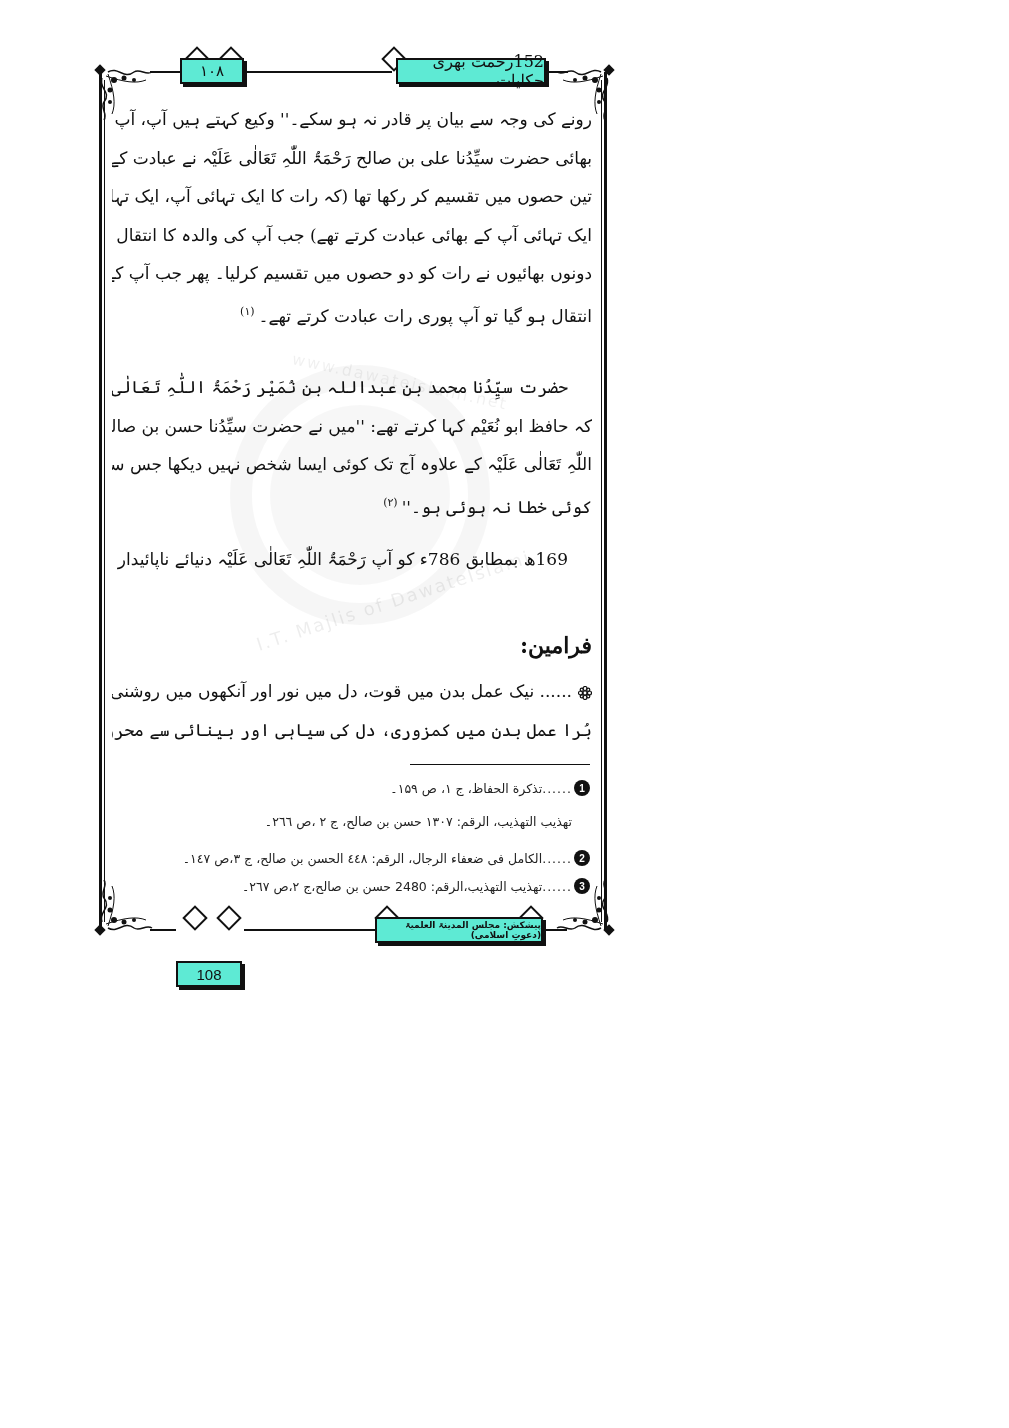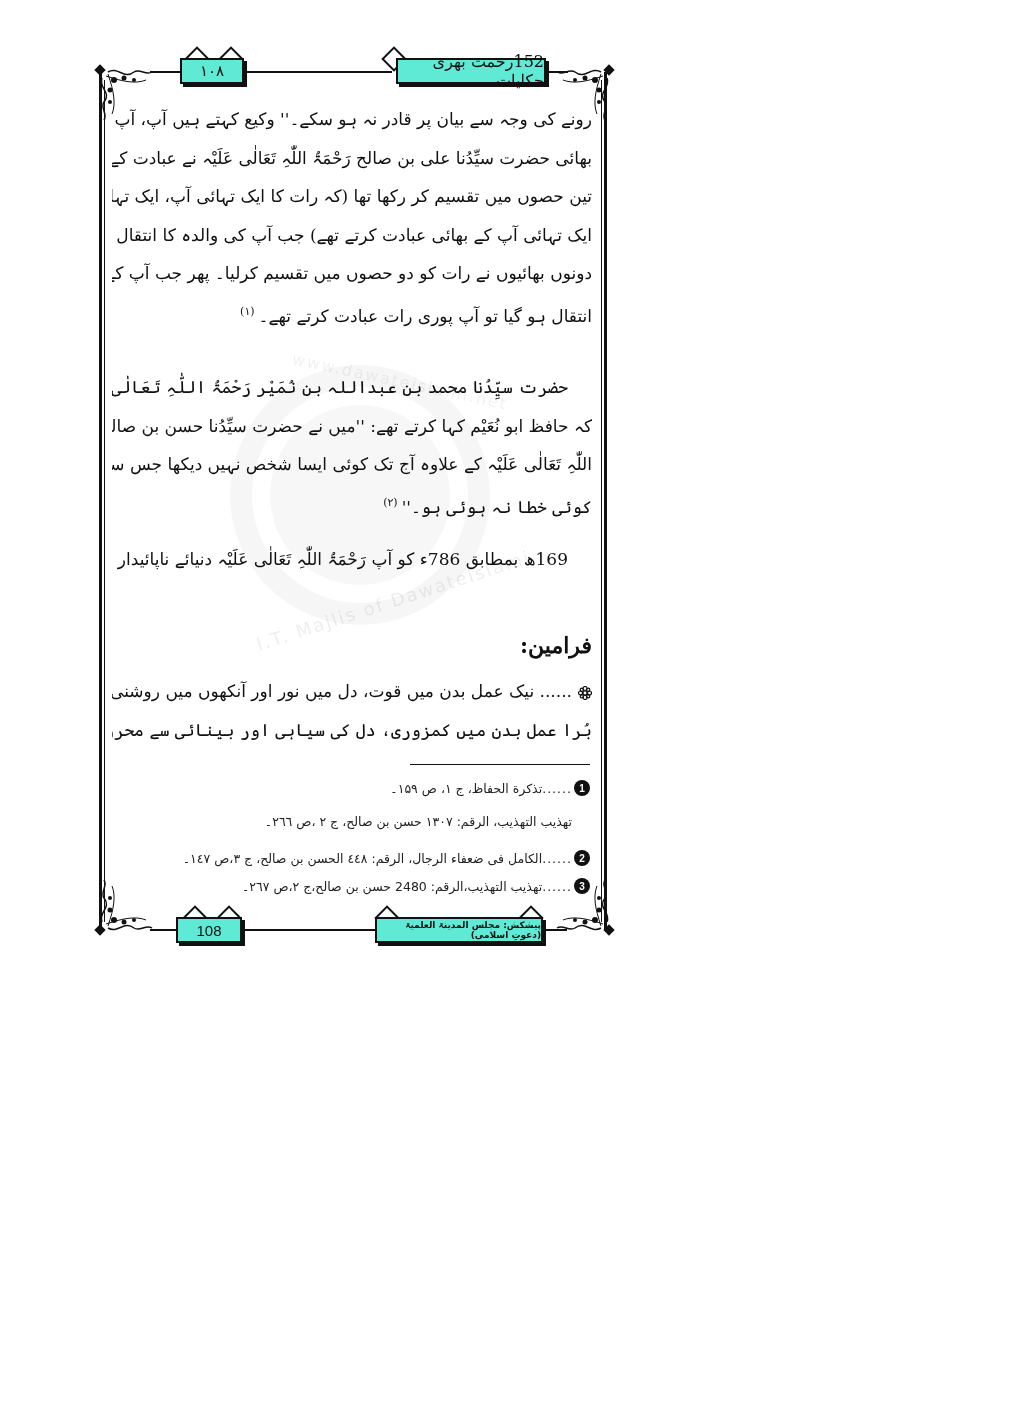--- a/index.html
+++ b/index.html
@@ -15,21 +15,21 @@
   .hline { position:absolute; height:2px; background:#111; }
 
   .corner { position:absolute; width:62px; height:62px; }
 
   
   .tab-box { position:absolute; background:#5eead4; border:2px solid #111; box-shadow:3px 3px 0 #111; display:flex; align-items:center; justify-content:center; box-sizing:border-box; }
   .diamond-deco { position:absolute; width:14px; height:14px; border:2px solid #111; transform:rotate(45deg); background:#fff; }
 
   .hdr-page-ar { left:180px; top:58px; width:64px; height:26px; font-size:15px; }
   .hdr-title { left:396px; top:58px; width:150px; height:26px; font-size:16px; direction:rtl; font-family:"DejaVu Serif", serif; }
-  .ftr-page { left:176px; top:917px; width:66px; height:26px; font-size:15px; font-family:"Liberation Sans", sans-serif; }
+  .ftr-page { left:176px; top:961px; width:66px; height:26px; font-size:15px; font-family:"Liberation Sans", sans-serif; }
   .ftr-pub { left:375px; top:917px; width:168px; height:26px; font-size:9px; font-weight:bold; direction:rtl; }
 
   
   .watermark { position:absolute; left:230px; top:365px; width:260px; height:260px; border-radius:50%; border:22px solid rgba(0,0,0,0.035); box-sizing:border-box; }
   .watermark-inner { position:absolute; left:270px; top:405px; width:180px; height:180px; border-radius:50%; background:rgba(0,0,0,0.03); }
   .watermark-text { position:absolute; left:250px; top:590px; font-size:18px; letter-spacing:2px; color:rgba(0,0,0,0.07); transform:rotate(-18deg); font-family:"DejaVu Sans", sans-serif; }
   .watermark-text2 { position:absolute; left:290px; top:372px; font-size:16px; letter-spacing:2px; color:rgba(0,0,0,0.06); transform:rotate(12deg); font-family:"DejaVu Sans", sans-serif; }
 
   
   .body { position:absolute; left:112px; width:480px; direction:rtl; text-align:justify; font-family:"DejaVu Serif", serif; font-size:17px; line-height:38.5px; color:#111; }

